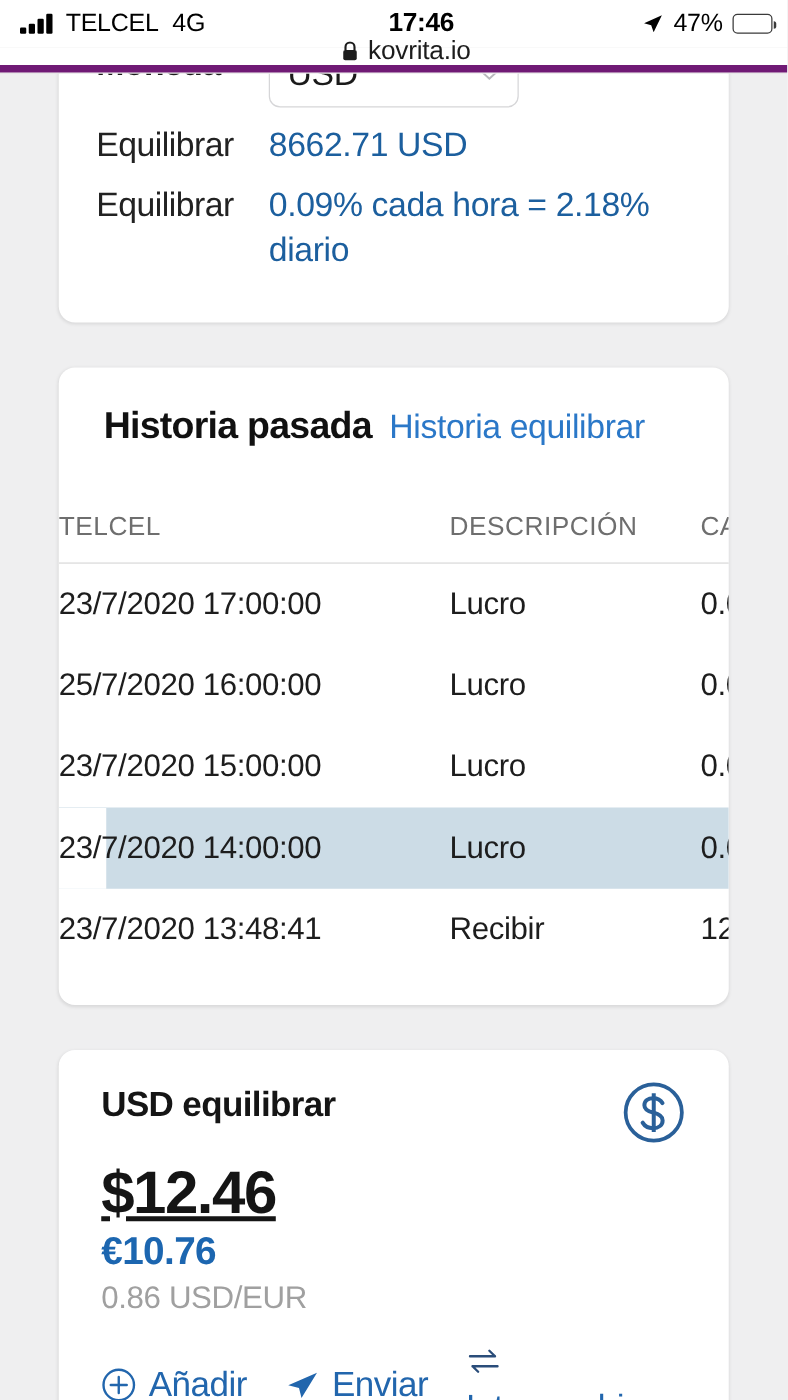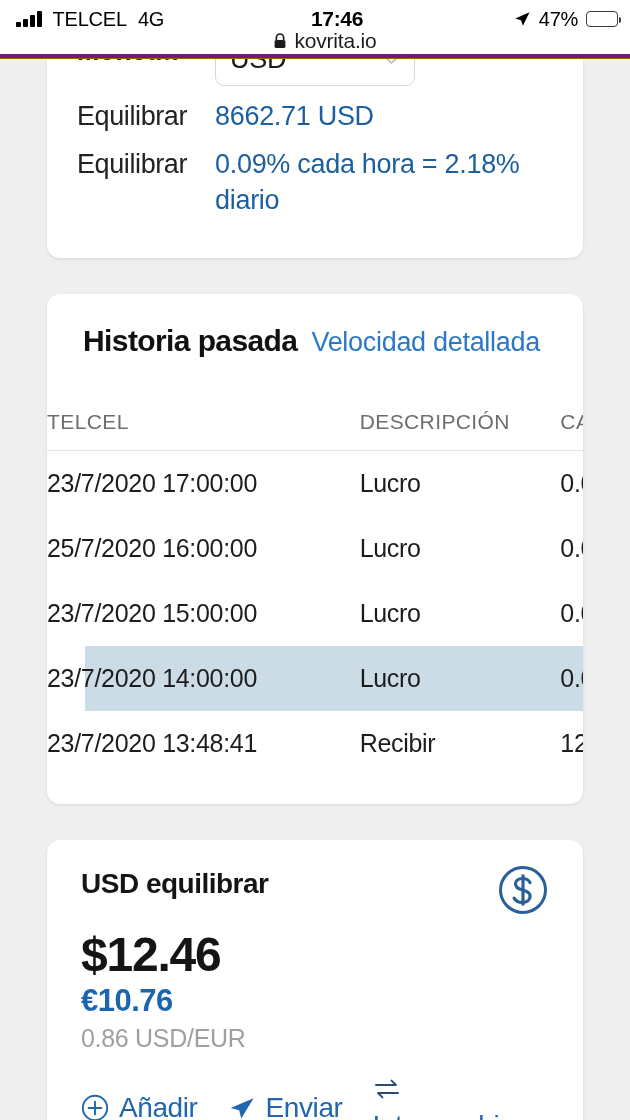--- a/index.html
+++ b/index.html
@@ -14,21 +14,21 @@
     font-family: "Liberation Sans", sans-serif;
     background: #ffffff;
     -webkit-font-smoothing: antialiased;
   }
 
   .phone {
     position: relative;
     width: 630px;
     height: 1120px;
     overflow: hidden;
-    background: #a16207;
+    background: #e5e5e5;
   }
 
   
   .statusbar {
     position: absolute;
     top: 0; left: 0;
     width: 630px;
     height: 38px;
     background: #ffffff;
     display: flex;
@@ -123,21 +123,21 @@
     position: absolute;
     top: 38px; left: 0;
     width: 630px;
     height: 20px;
     background: #ffffff;
     display: flex;
     align-items: flex-start;
     justify-content: center;
     gap: 7px;
     z-index: 40;
-    border-bottom: 4px solid #701a75;
+    border-bottom: 6px solid #701a75;
     padding-left: 20px;
   }
   .urlbar-inner {
     display: flex;
     align-items: center;
     gap: 7px;
     transform: translateY(-9px);
   }
   .lock-icon { width: 14px; height: 16px; display: block; }
   .url-text {
@@ -281,20 +281,21 @@
   }
   .coin-icon { width: 52px; height: 52px; display: block; margin-top: -4px; }
 
   .bal-primary {
     font-size: 48px;
     font-weight: bold;
     color: #151515;
     letter-spacing: -1.2px;
     margin-top: 14px;
     line-height: 1.06;
+    text-decoration: underline;
   }
   .bal-secondary {
     font-size: 31px;
     font-weight: bold;
     color: #1c66b0;
     letter-spacing: -0.5px;
     margin-top: 2px;
   }
   .bal-rate {
     font-size: 25px;
@@ -394,21 +395,21 @@
           <div class="kv-label reg">Equilibrar</div>
           <div class="kv-value">0.09% cada hora = 2.18% diario</div>
         </div>
 
       </div>
 
       <div class="card card-history">
 
         <div class="history-head">
           <span class="history-title">Historia pasada</span>
-          <a class="history-link">Velocidad detallada</a>
+          <a class="history-link">Historia equilibrar</a>
         </div>
 
         <div class="table-clip">
           <table class="tbl">
             <thead>
               <tr>
                 <th class="c-date">TELCEL</th>
                 <th class="c-desc">DESCRIPCIÓN</th>
                 <th class="c-amt">CAI</th>
               </tr>

